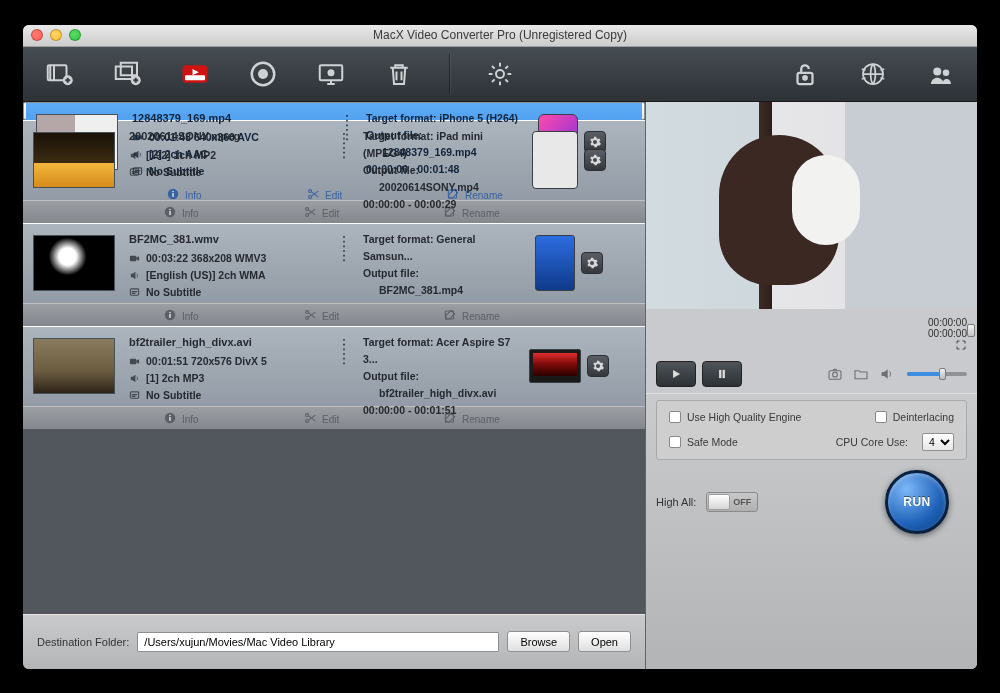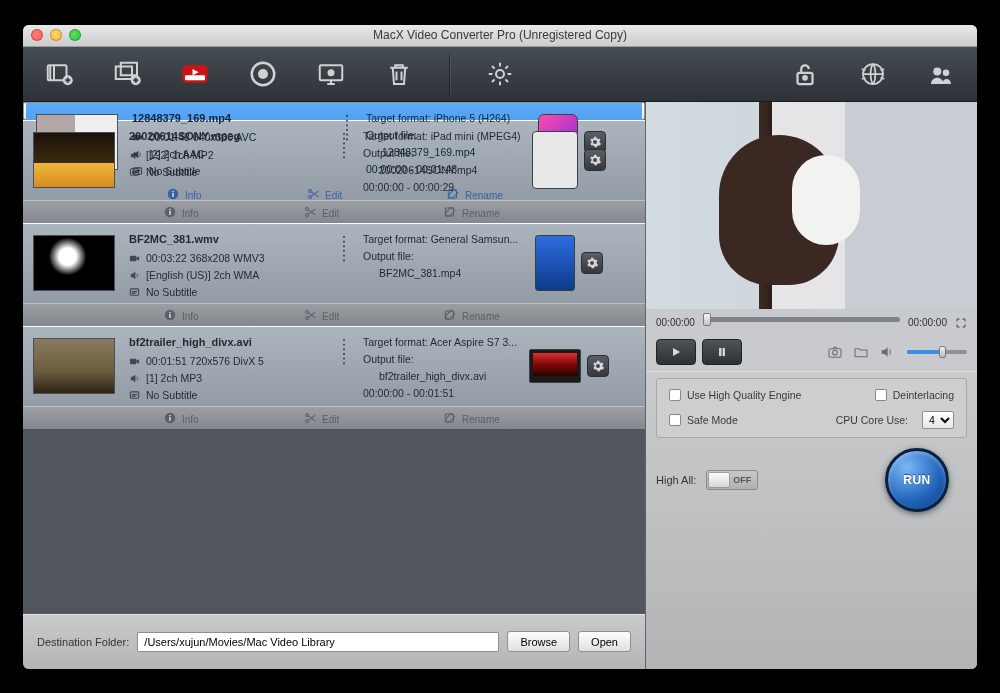--- a/index.html
+++ b/index.html
@@ -23,21 +23,21 @@
 .row { border-top: 1px solid #fff; }
 .row-main { height: 79px; display: flex; background: linear-gradient(#acb4bd,#939ca6); color: #262a30; }
 .row.sel .row-main { background: linear-gradient(#5dacf8,#2e7acb); color: #10233a; }
 .thumb { width: 82px; height: 56px; margin: 11px 6px 0 10px; background: #111; border: 1px solid #485059; position: relative; flex-shrink: 0; }
 .thumb.t1 { background: linear-gradient(to right,#b5a7a8 48%,#efefef 48%); }
 .thumb.t2 { background: linear-gradient(#1a1208,#3b2a10 55%,#f2b83e 55%,#d68c1b); }
 .thumb.t3 { background: radial-gradient(circle at 42% 38%,#fff 0,#fff 15%,#000 33%); }
 .thumb.t4 { background: linear-gradient(#8a7a5e,#6b5c40 60%,#2d2416); }
 .fcol { width: 220px; padding: 7px 0 0 8px; font-size: 10.5px; line-height: 17px; }
 .fname { font-weight: bold; font-size: 11px; margin-bottom: 2px; }
-.fline { display: flex; align-items: center; gap: 6px; }
+.fline { display: flex; align-items: center; gap: 6px; font-weight: bold; }
 .fic { width: 11px; display: inline-flex; justify-content: center; opacity: 0.75; }
 .tcol { width: 180px; padding: 7px 0 0 8px; font-size: 10.5px; line-height: 17px; position: relative; }
 .tcol .fline:not(:first-child) { padding-left: 14px; }
 .tdots { position: absolute; left: -4px; top: 10px; font-size: 14px; line-height: 14px; letter-spacing: 0; }
 .dcol { width: 96px; display: flex; align-items: center; justify-content: center; gap: 6px; }
 .device { width: 40px; height: 56px; border-radius: 4px; background: #222; border: 1px solid #3a3f45; position: relative; }
 .dev-iphone { background: linear-gradient(135deg,#ff4ab0,#6a2adf); border-radius: 6px; }
 .dev-ipad { width: 46px; height: 58px; background: #e8e8e8; border-radius: 4px; }
 .dev-galaxy { background: linear-gradient(#2d6de0,#0e3a8a); border-radius: 3px; }
 .dev-laptop { width: 52px; height: 34px; background: #1a1a1a; border-radius: 2px; }
@@ -54,21 +54,21 @@
 .dest { height: 55px; background: linear-gradient(#c9cacb,#b4b5b6); border-top: 1px solid #e6e6e6; display: flex; align-items: center; padding: 0 14px; gap: 8px; font-size: 11px; color: #333; }
 .dest-label { white-space: nowrap; }
 .dest-input { flex: 1; height: 20px; border: 1px solid #8f8f8f; background: #fff; padding: 0 6px; font-size: 11px; border-radius: 1px; }
 .mbtn { height: 21px; padding: 0 12px; background: linear-gradient(#fefefe,#e0e0e0); border: 1px solid #909090; border-radius: 3px; font-size: 11px; cursor: pointer; }
 .right { flex: 1; background: #c8cacd; display: flex; flex-direction: column; border-left: 1px solid #606468; }
 .preview { height: 207px; background: #000; display: flex; align-items: center; justify-content: center; }
 .preview-inner { width: 100%; height: 100%; background: linear-gradient(to right,#d2dbe0 0%,#cfd8dc 34%,#3f2b24 34%,#2e1e1a 38%,#e6e6e8 38%,#e4e4e6 60%,#c7cdd2 60%); position: relative; }
 .preview-head { position:absolute; left:22%; top:16%; width:120px; height:150px; background:#3b2822; border-radius:60px 60px 50px 50px; }
 .preview-face { position:absolute; left:44%; top:26%; width:68px; height:90px; background:#f2f2f0; border-radius:40px; }
 .controls { padding: 8px 10px 6px; }
-.time-row { display: flex; align-items: flex-start; gap: 8px; font-size: 10px; color: #2f2f2f; }
+.time-row { display: flex; align-items: flex-end; font-size: 10px; color: #2f2f2f; flex-direction: column; }
 .track { flex: 1; height: 5px; background: #7f848a; border-radius: 3px; position: relative; }
 .knob { position: absolute; left: 0; top: -4px; width: 8px; height: 13px; background: linear-gradient(#f4f4f4,#c4c4c4); border: 1px solid #7b7b7b; border-radius: 2px; }
 .fs-ic { cursor: pointer; }
 .btn-row { display: flex; align-items: center; gap: 6px; margin-top: 8px; }
 .pbtn { width: 40px; height: 26px; background: linear-gradient(#4e545a,#2d3136); border: 1px solid #222; border-radius: 4px; display: flex; align-items: center; justify-content: center; cursor: pointer; }
 .pbtn svg { width: 14px; height: 14px; fill: #dcdcdc; }
 .ibtn { width: 20px; height: 18px; display: flex; align-items: center; justify-content: center; cursor: pointer; color: #5b5f64; }
 .ibtn svg { width: 16px; height: 16px; }
 .vol { width: 60px; height: 4px; background: #8e9297; border-radius: 2px; position: relative; margin-left: 4px; }
 .vol-fill { position: absolute; left: 0; top: 0; height: 100%; width: 55%; background: #3d8ee2; border-radius: 2px; }

